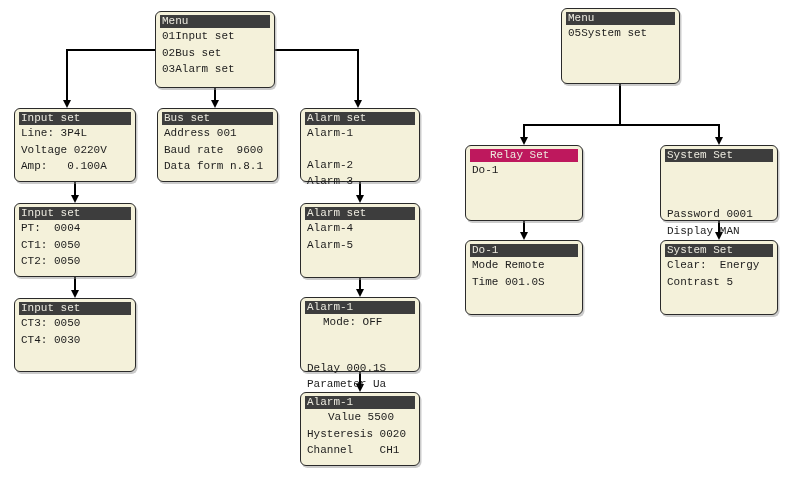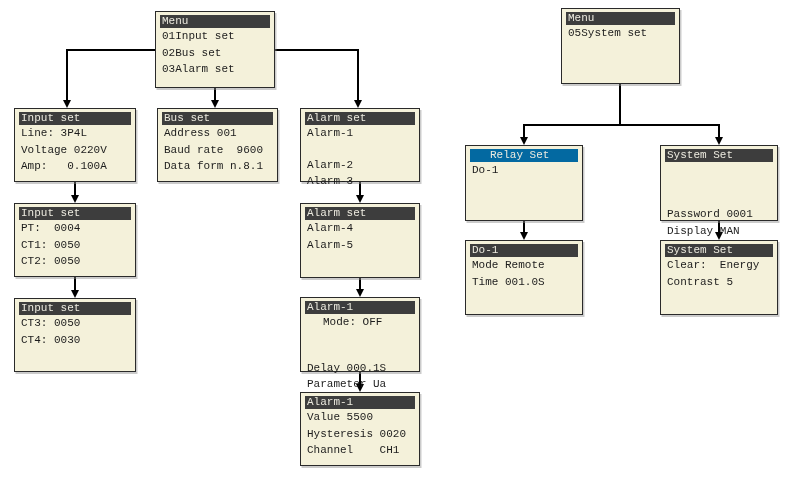--- a/index.html
+++ b/index.html
@@ -13,21 +13,21 @@
     width: 789px;
     height: 479px;
     background: #ffffff;
     overflow: hidden;
   }
   .box {
     position: absolute;
     box-sizing: border-box;
     background: #f4f1da;
     border: 1.6px solid #2a2a2a;
-    border-radius: 0;
+    border-radius: 6px;
     box-shadow: 1.5px 2px 0 rgba(140,140,140,0.45);
     padding: 3px 4px 2px 4px;
   }
   .box-title {
     background: #3d3d3d;
     color: #eceadf;
     font-size: 11px;
     line-height: 13px;
     height: 13px;
     padding: 0 2px;
@@ -130,30 +130,30 @@
       <div class="box-line" style="color: rgb(28, 28, 28);">Alarm-5</div>
     </div>
     <div class="box" style="left: 300px; top: 297px; width: 120px; height: 75px; background: rgb(244, 241, 218); border-color: rgb(42, 42, 42);">
       <div class="box-title" style="background: rgb(61, 61, 61); color: rgb(236, 234, 223);">Alarm-1</div>
       <div class="box-line" style="color: rgb(28, 28, 28); margin-left: 16px;">Mode: OFF</div>
       <div class="box-line" style="color: rgb(28, 28, 28); margin-top: 29px;">Delay 000.1S</div>
       <div class="box-line" style="color: rgb(28, 28, 28);">Parameter Ua</div>
     </div>
     <div class="box" style="left: 300px; top: 392px; width: 120px; height: 74px; background: rgb(244, 241, 218); border-color: rgb(42, 42, 42);">
       <div class="box-title" style="background: rgb(61, 61, 61); color: rgb(236, 234, 223);">Alarm-1</div>
-      <div class="box-line" style="color: rgb(28, 28, 28);">Value 5500</div>
+      <div class="box-line" style="color: rgb(28, 28, 28); text-align: center;">Value 5500</div>
       <div class="box-line" style="color: rgb(28, 28, 28);">Hysteresis 0020</div>
       <div class="box-line" style="color: rgb(28, 28, 28);">Channel    CH1</div>
     </div>
     <div class="box" style="left: 561px; top: 8px; width: 119px; height: 76px; background: rgb(244, 241, 218); border-color: rgb(42, 42, 42);">
       <div class="box-title" style="background: rgb(61, 61, 61); color: rgb(236, 234, 223);">Menu</div>
       <div class="box-line" style="color: rgb(28, 28, 28);">05System set</div>
     </div>
     <div class="box" style="left: 465px; top: 145px; width: 118px; height: 76px; background: rgb(244, 241, 218); border-color: rgb(42, 42, 42);">
-      <div class="box-title" style="background: #0369a1; color: rgb(236, 234, 223); padding-left: 20px;">Relay Set</div>
+      <div class="box-title" style="background: #be185d; color: rgb(236, 234, 223); padding-left: 20px;">Relay Set</div>
       <div class="box-line" style="color: rgb(28, 28, 28);">Do-1</div>
     </div>
     <div class="box" style="left: 660px; top: 145px; width: 118px; height: 76px; background: rgb(244, 241, 218); border-color: rgb(42, 42, 42);">
       <div class="box-title" style="background: rgb(61, 61, 61); color: rgb(236, 234, 223);">System Set</div>
       <div class="box-line" style="color: rgb(28, 28, 28); margin-top: 44px;">Password 0001</div>
       <div class="box-line" style="color: rgb(28, 28, 28);">Display MAN</div>
     </div>
     <div class="box" style="left: 465px; top: 240px; width: 118px; height: 75px; background: rgb(244, 241, 218); border-color: rgb(42, 42, 42);">
       <div class="box-title" style="background: rgb(61, 61, 61); color: rgb(236, 234, 223);">Do-1</div>
       <div class="box-line" style="color: rgb(28, 28, 28);">Mode Remote</div>

